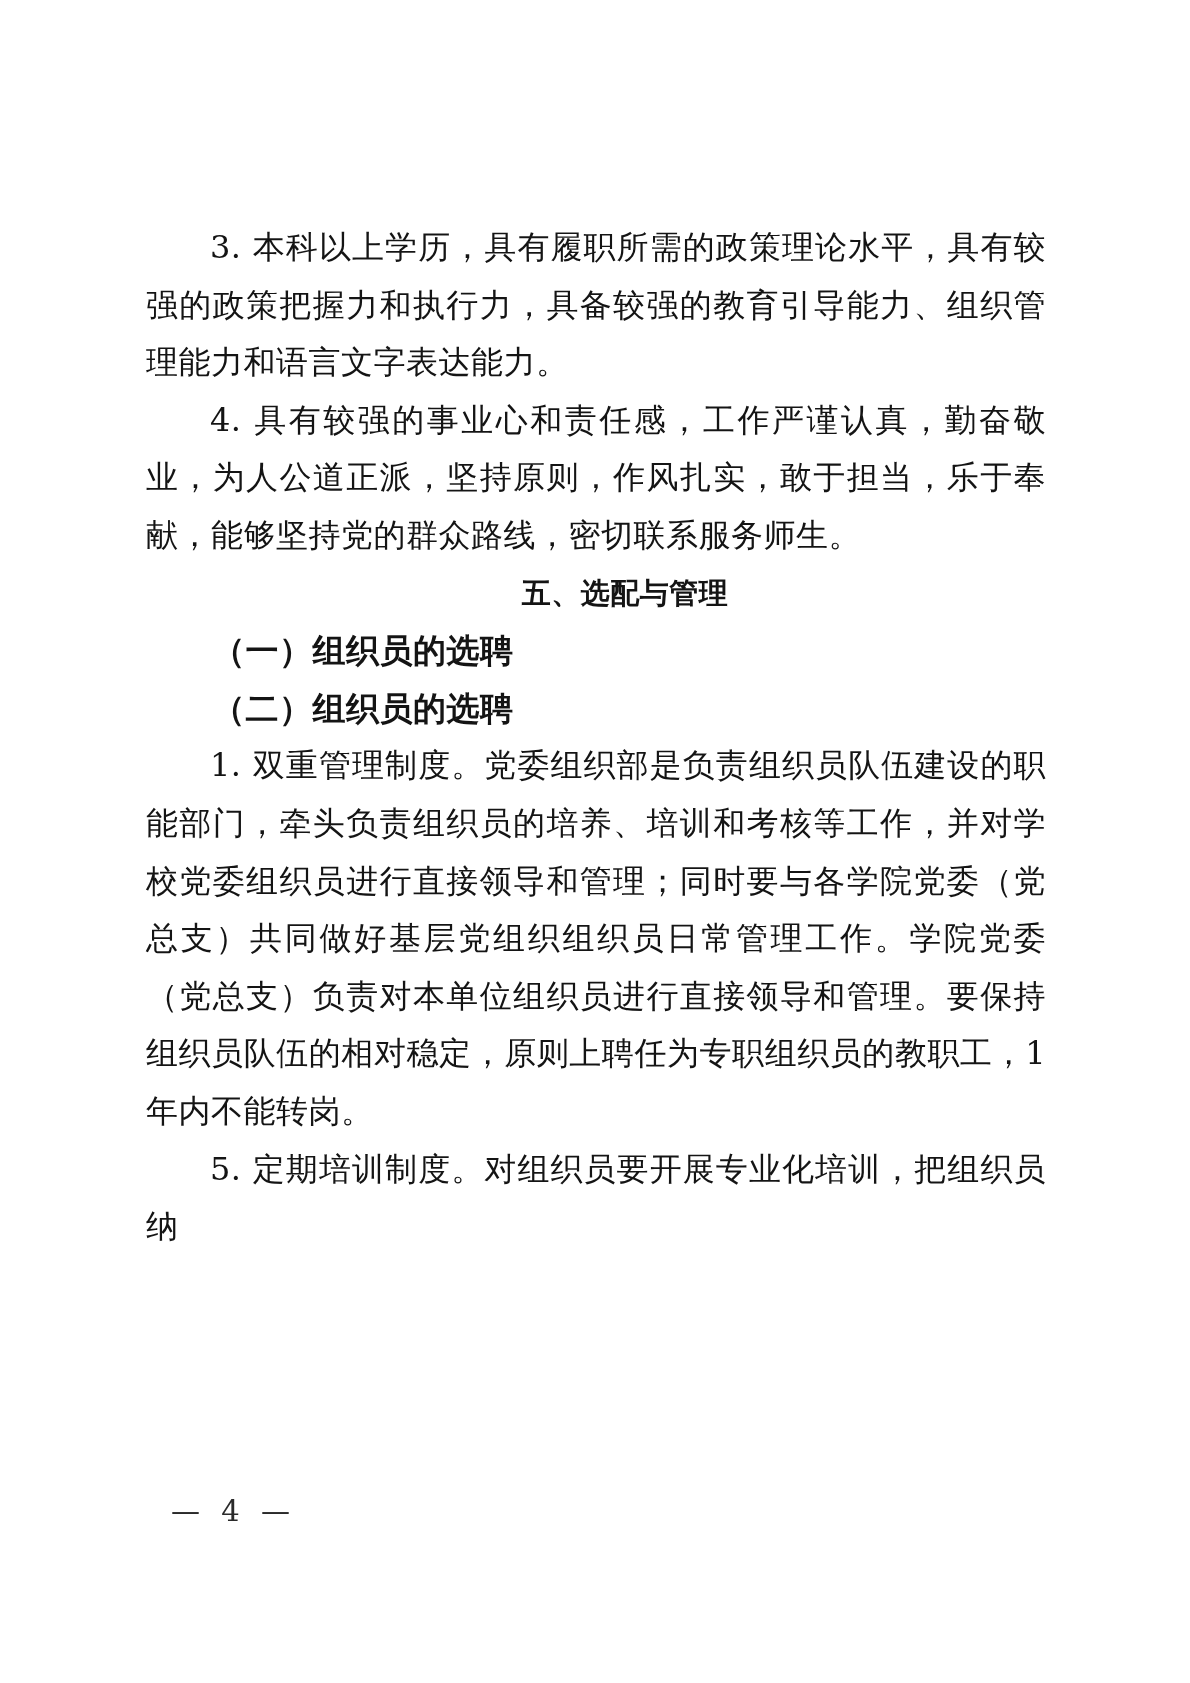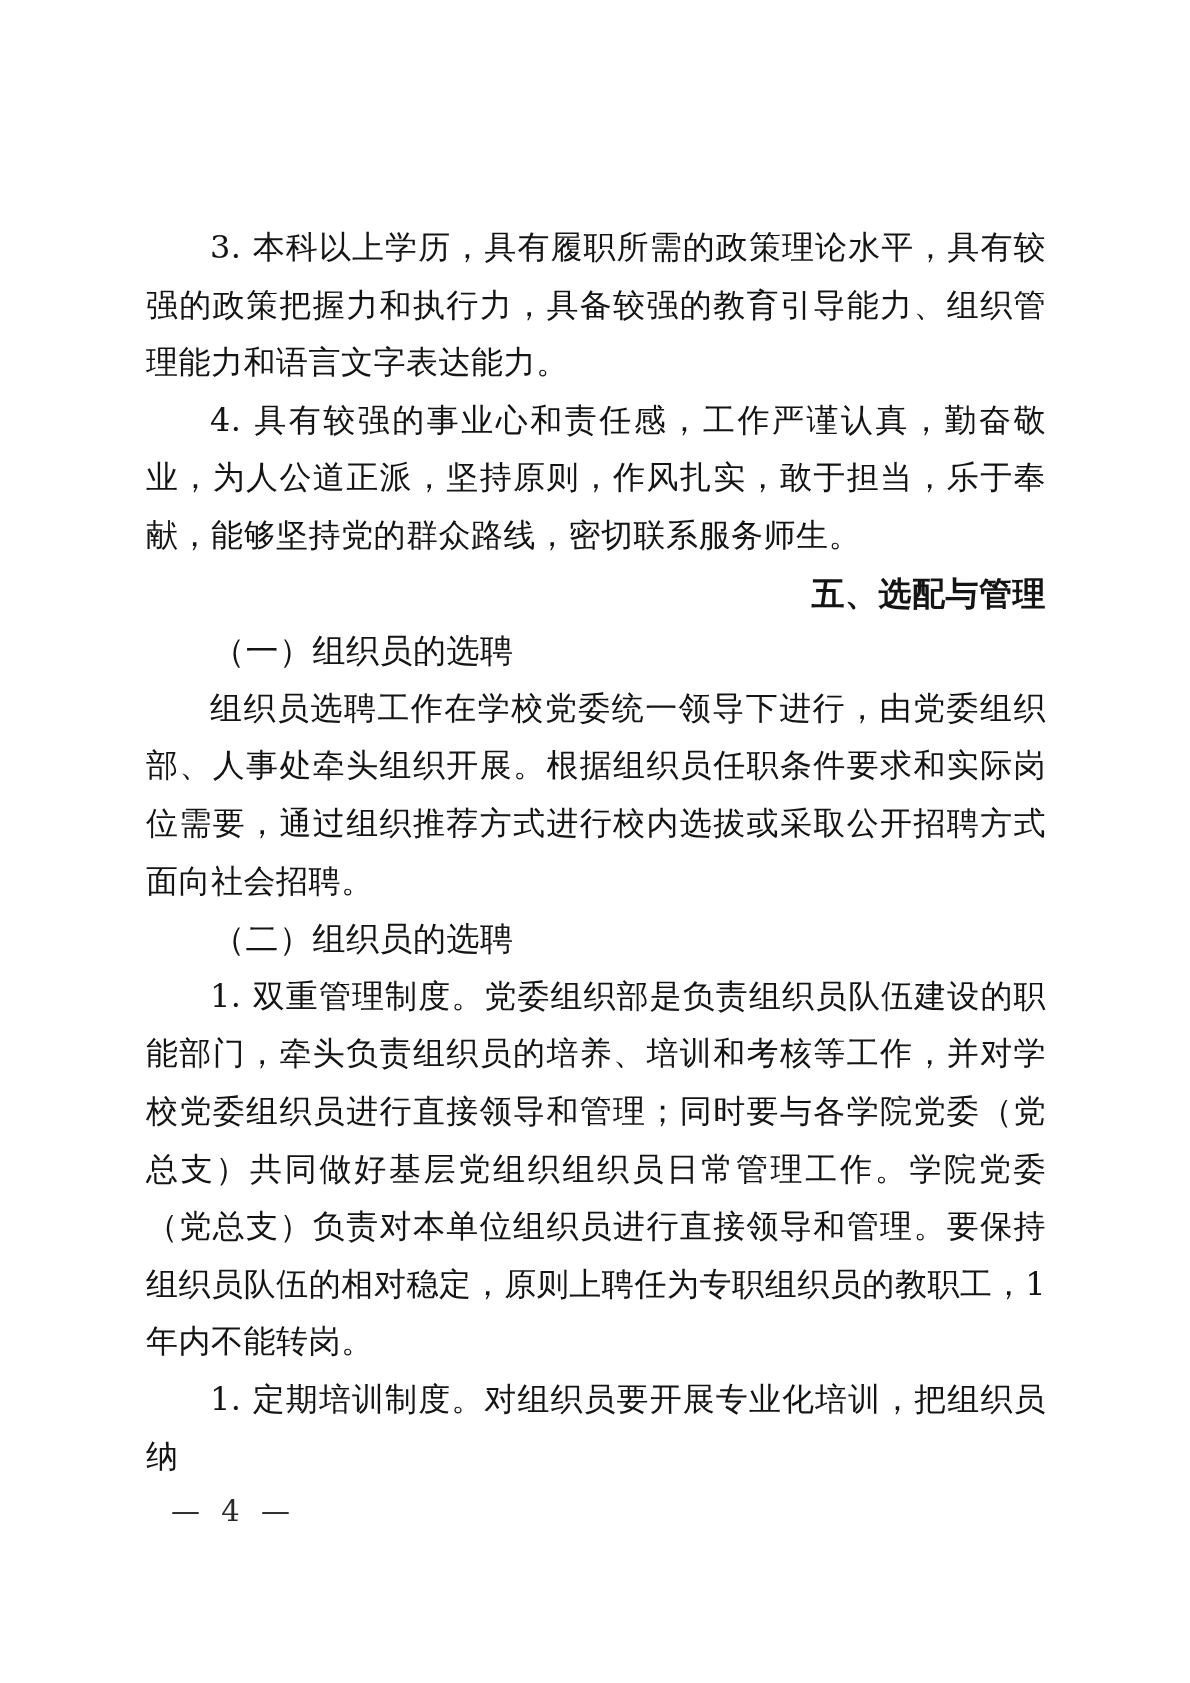--- a/index.html
+++ b/index.html
@@ -28,25 +28,25 @@
     font-size: 32px;
     line-height: 57.6px;
     text-align: justify;
     text-justify: inter-ideograph;
     text-indent: 2em;
     letter-spacing: 0.5px;
   }
   .doc p.h1 {
     font-family: "DejaVu Sans", "Liberation Sans", sans-serif;
     font-weight: bold;
-    font-size: 33px;
-    text-align: right;
+    font-size: 29px;
+    text-align: center;
   }
   .doc p.h2 {
-    font-weight: normal;
+    font-weight: bold;
     font-size: 33px;
     text-align: left;
   }
   .pageno {
     position: absolute;
     left: 171px;
     top: 1492px;
     font-family: "DejaVu Serif", "Liberation Serif", serif;
     font-size: 29px;
     line-height: 38px;
@@ -57,19 +57,18 @@
 </style>
 </head>
 <body>
 
 <div class="page">
   <div class="doc">
     <p class="body">3. 本科以上学历，具有履职所需的政策理论水平，具有较强的政策把握力和执行力，具备较强的教育引导能力、组织管理能力和语言文字表达能力。</p>
     <p class="body">4. 具有较强的事业心和责任感，工作严谨认真，勤奋敬业，为人公道正派，坚持原则，作风扎实，敢于担当，乐于奉献，能够坚持党的群众路线，密切联系服务师生。</p>
     <p class="h1">五、选配与管理</p>
     <p class="h2">（一）组织员的选聘</p>
-    <p class="body">组织员选聘工作在学校党委统一领导下进行，由党委组织部、人事处牵头组织开展。根据组织员任职条件要求和实际岗位需要，通过组织推荐方式进行校内选拔或采取公开招聘方式面向社会招聘。</p>
     <p class="h2">（二）组织员的选聘</p>
     <p class="body">1. 双重管理制度。党委组织部是负责组织员队伍建设的职能部门，牵头负责组织员的培养、培训和考核等工作，并对学校党委组织员进行直接领导和管理；同时要与各学院党委（党总支）共同做好基层党组织组织员日常管理工作。学院党委（党总支）负责对本单位组织员进行直接领导和管理。要保持组织员队伍的相对稳定，原则上聘任为专职组织员的教职工，1 年内不能转岗。</p>
-    <p class="body">1. 定期培训制度。对组织员要开展专业化培训，把组织员纳</p>
+    <p class="body">5. 定期培训制度。对组织员要开展专业化培训，把组织员纳</p>
   </div>
   <div class="pageno">— 4 —</div>
 </div>
 
 </body></html>

